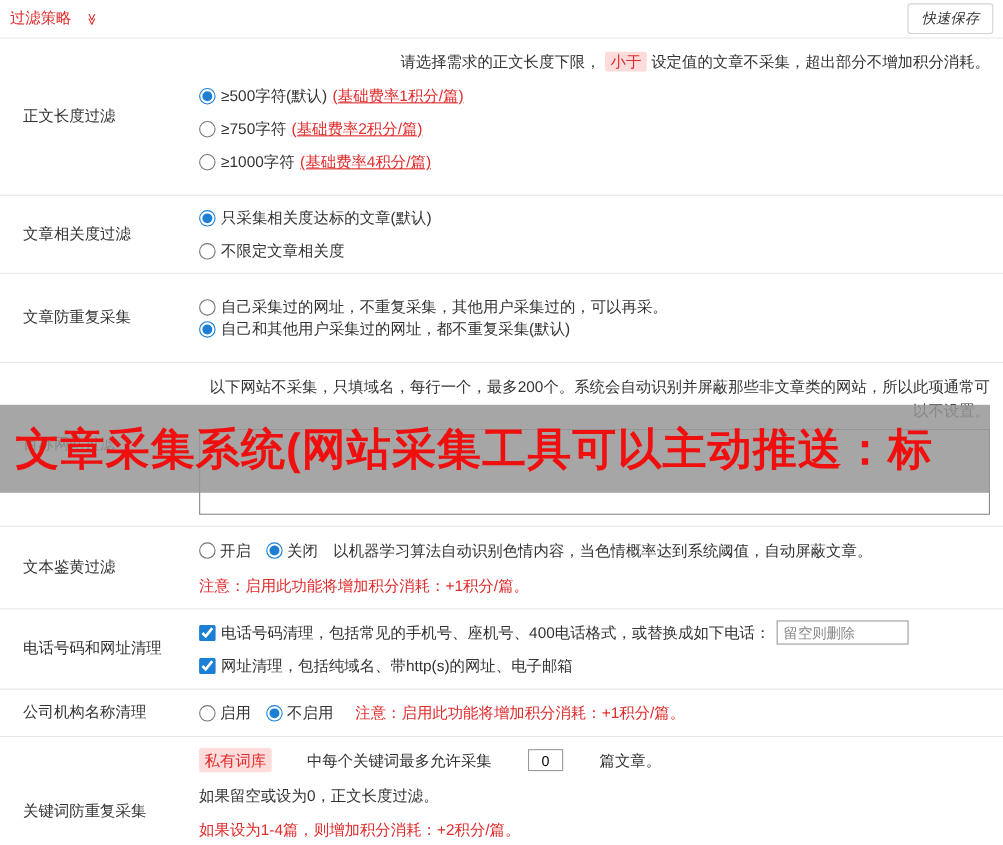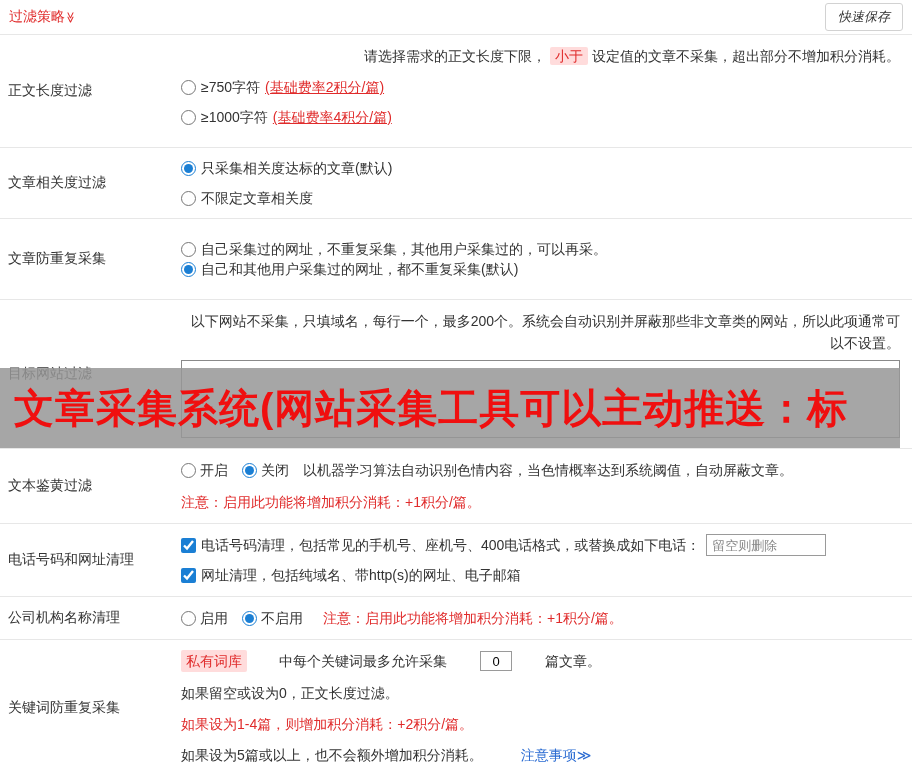--- a/index.html
+++ b/index.html
@@ -15,31 +15,31 @@
   html,body{margin:0;padding:0;}
   body{
     font-family:"Liberation Sans","DejaVu Sans",sans-serif;
     font-size:14px;color:#333;background:#fff;
   }
   .page{position:relative;width:912px;height:768px;overflow:hidden;background:#fff;}
   .topbar{
     display:flex;justify-content:space-between;align-items:center;
     height:35px;padding:0 9px;border-bottom:1px solid var(--border);
   }
-  .topbar-title{color:var(--red);font-size:14px;display:flex;align-items:center;gap:0;cursor:pointer;}
+  .topbar-title{color:var(--red);font-size:14px;display:flex;align-items:center;gap:12px;cursor:pointer;}
   .chev{display:inline-block;transform:rotate(90deg);font-size:11px;line-height:1;}
   .save-btn{
     background:#fff;border:1px solid #d2d2d2;border-radius:3px;
     padding:4px 12px;font-size:13px;color:#333;cursor:pointer;
     font-family:inherit;
     font-style:italic;
   }
   .row{display:flex;border-bottom:1px solid var(--border);}
   .row-label{
-    flex:0 0 175px;width:175px;padding:10px 8px;
+    flex:0 0 175px;width:175px;padding:10px 21px;
     display:flex;align-items:center;font-size:14px;color:#333;
   }
   .row-content{flex:1;padding:10px 12px 10px 6px;min-width:0;}
   .desc{line-height:22px;margin-bottom:6px;text-align:right;}
   .kw-tag{
     background:var(--tag-pink-bg);color:var(--red);
     padding:1px 5px;margin:0 4px;border-radius:2px;
   }
   .opt{display:flex;align-items:center;margin:10px 0;line-height:20px;cursor:pointer;}
   .opt input{margin:0 5px 0 0;accent-color:var(--accent-blue);width:15px;height:15px;}
@@ -93,20 +93,25 @@
     <button class="save-btn">快速保存</button>
   </div>
 
   <div class="row">
     <div class="row-label">正文长度过滤</div>
     <div class="row-content">
       <div class="desc">
         <span>请选择需求的正文长度下限，</span><span class="kw-tag">小于</span><span>设定值的文章不采集，超出部分不增加积分消耗。</span>
       </div>
       <label class="opt">
+        <input type="radio" name="len" checked="checked" style="">
+        <span>≥500字符(默认)</span>
+        <span class="opt-note">(基础费率1积分/篇)</span>
+      </label>
+      <label class="opt">
         <input type="radio" name="len" style="">
         <span>≥750字符</span>
         <span class="opt-note">(基础费率2积分/篇)</span>
       </label>
       <label class="opt">
         <input type="radio" name="len" style="">
         <span>≥1000字符</span>
         <span class="opt-note">(基础费率4积分/篇)</span>
       </label>
     </div>

